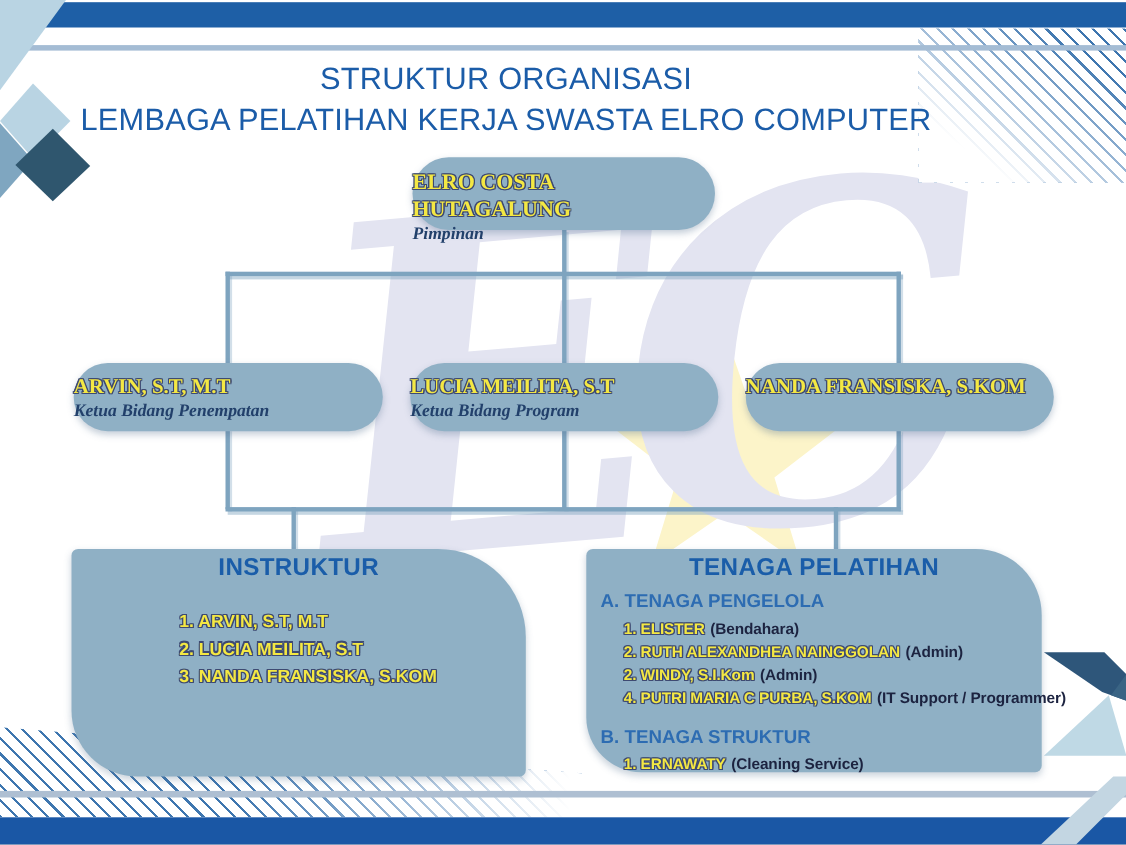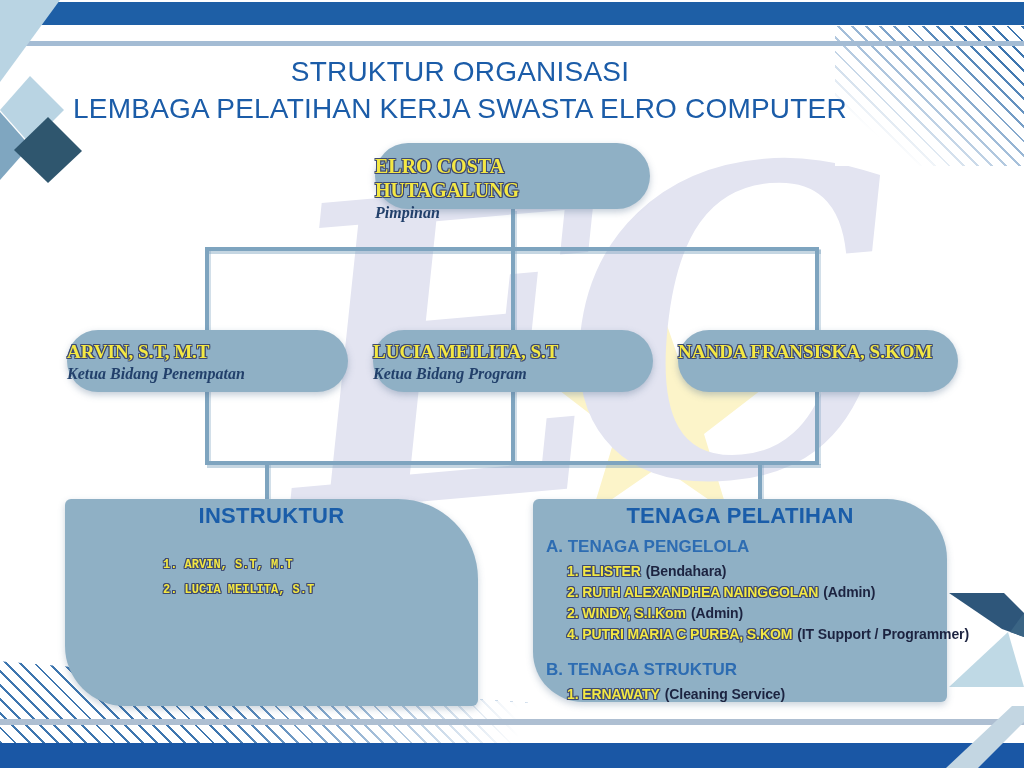--- a/index.html
+++ b/index.html
@@ -54,21 +54,21 @@
   .node-name{font-size:20px;line-height:24px;}
   .node-mid .node-name{font-size:19px;line-height:23px;}
   .node-role{color:#22406b;font-style:italic;font-weight:bold;font-size:16px;line-height:22px;}
   
   .panel{position:absolute;top:499px;background:#8fb0c5;z-index:5;box-sizing:border-box;
     box-shadow:0 3px 7px rgba(80,110,140,0.3);}
   .panel-left{left:65px;width:413px;height:207px;border-radius:6px 80px 6px 60px;}
   .panel-right{left:533px;width:414px;height:203px;border-radius:6px 60px 6px 50px;}
   .panel-title{margin-top:4px;text-align:center;color:#1a5da9;font-weight:bold;font-size:22px;letter-spacing:0.3px;}
   .inst-list{margin:24px 0 0 98px;padding:0;list-style:none;}
-  .inst-list li{font-size:12px;line-height:25px;white-space:nowrap;font-family:Liberation Mono, monospace;}
+  .inst-list li{font-size:16px;line-height:25px;white-space:nowrap;}
   .ten-head{margin:8px 0 0 13px;color:#2d6cb2;font-weight:bold;font-size:17px;}
   .ten-head.b{margin-top:15px;}
   .ten-list{margin:4px 0 0 34px;padding:0;list-style:none;}
   .ten-list li{font-size:13px;line-height:21px;white-space:nowrap;letter-spacing:-0.1px;}
   .ten-name{font-size:14px;}
   .ten-role{color:#1c2340;font-weight:bold;margin-left:5px;font-size:14px;}
 </style>
 </head>
 <body>
 
@@ -129,20 +129,21 @@
   </div>
   <div class="node node-mid m2">
     <div class="node-name yl">NANDA FRANSISKA, S.KOM</div>
   </div>
 
   <div class="panel panel-left">
     <div class="panel-title">INSTRUKTUR</div>
     <ul class="inst-list">
       <li class="yl">1. ARVIN, S.T, M.T</li>
       <li class="yl">2. LUCIA MEILITA, S.T</li>
+      <li class="yl">3. NANDA FRANSISKA, S.KOM</li>
     </ul>
   </div>
 
   <div class="panel panel-right">
     <div class="panel-title">TENAGA PELATIHAN</div>
     <div class="ten-head">A. TENAGA PENGELOLA</div>
     <ul class="ten-list">
       <li><span class="yl ten-name">1. ELISTER</span><span class="ten-role">(Bendahara)</span></li>
       <li><span class="yl ten-name">2. RUTH ALEXANDHEA NAINGGOLAN</span><span class="ten-role">(Admin)</span></li>
       <li><span class="yl ten-name">2. WINDY, S.I.Kom</span><span class="ten-role">(Admin)</span></li>

